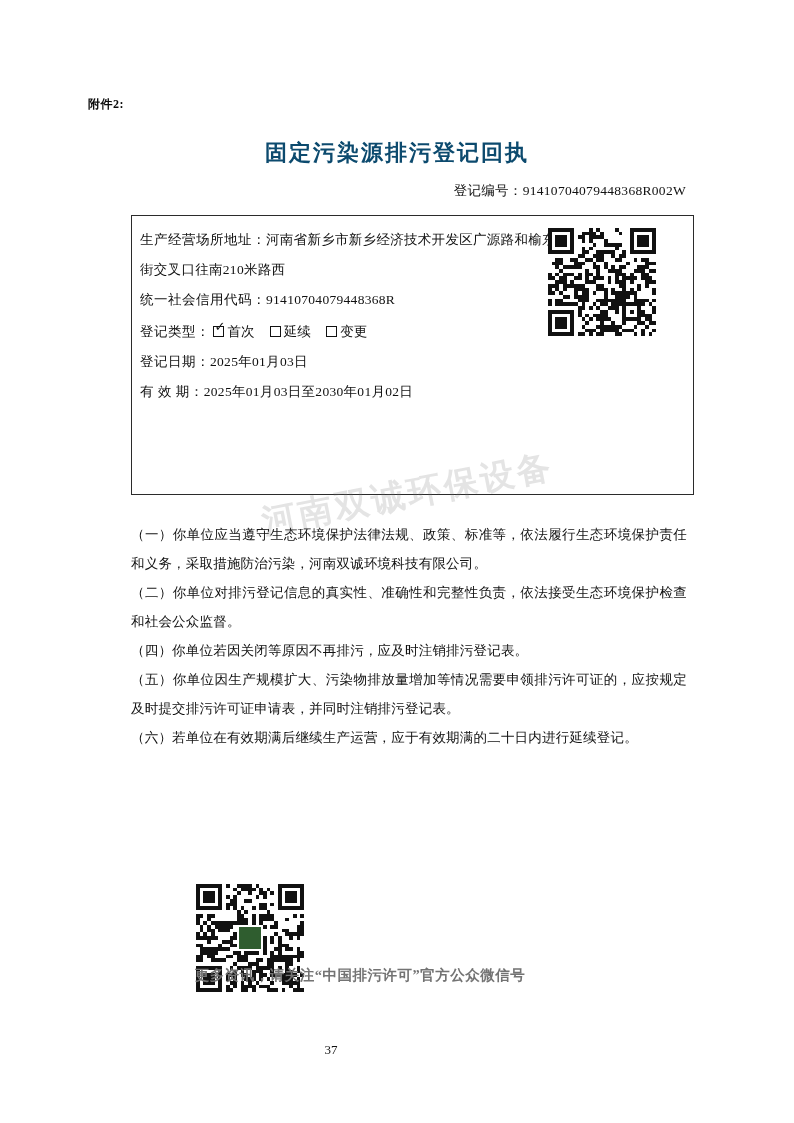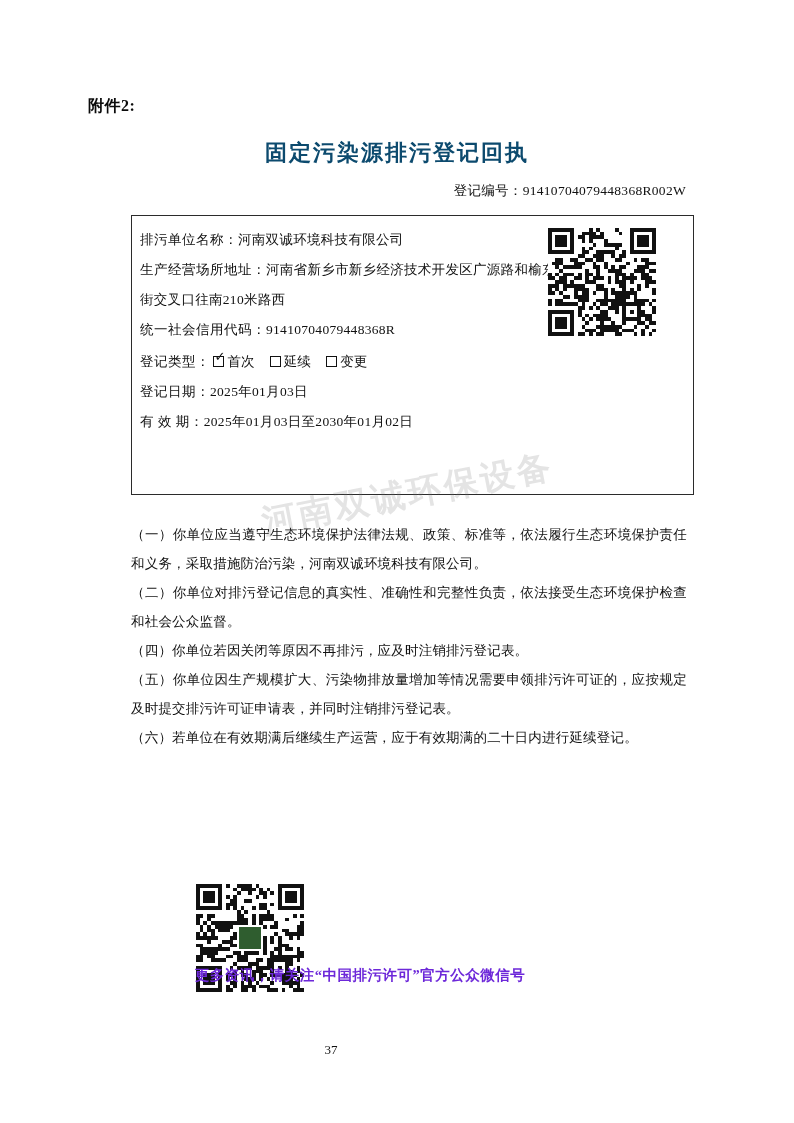--- a/index.html
+++ b/index.html
@@ -20,21 +20,21 @@
     left: 0; top: 0;
     width: 794px;
     height: 1123px;
   }
 
   
   .attach-label {
     position: absolute;
     left: 88px;
     top: 96px;
-    font-size: 16px;
+    font-size: 12px;
     font-weight: bold;
     letter-spacing: 0.5px;
     color: #0b0b0b;
   }
 
   
   .doc-title {
     position: absolute;
     left: 0;
     top: 138px;
@@ -159,21 +159,21 @@
     white-space: nowrap;
   }
 
   
   .promo {
     position: absolute;
     left: 0;
     top: 966px;
     width: 720px;
     text-align: center;
-    color: #6d28d9;
+    color: #737373;
     font-size: 14.5px;
     font-weight: bold;
     letter-spacing: 0.5px;
   }
 
   
   .page-no {
     position: absolute;
     left: 0;
     top: 1042px;
@@ -214,23 +214,20 @@
 
   <div class="doc-title">固定污染源排污登记回执</div>
 
   <div class="reg-no">
     <span>登记编号：</span><span>91410704079448368R002W</span>
   </div>
 
   <div class="info-box"></div>
 
   <div class="info-rows">
-    <div class="irow">
-      <span class="ilabel">排污单位名称：</span><span class="ival">河南双诚环境科技有限公司</span>
-    </div>
     <div class="irow wrap">
       <span class="ilabel">生产经营场所地址：</span><span class="ival">河南省新乡市新乡经济技术开发区广源路和榆东街交叉口往南210米路西</span>
     </div>
     <div class="irow">
       <span class="ilabel">统一社会信用代码：</span><span class="ival">91410704079448368R</span>
     </div>
     <div class="irow checkbox-line">
       <span class="ilabel">登记类型：</span>
       <span class="opt"><span class="cb checked"></span><span>首次</span></span>
       <span class="opt"><span class="cb"></span><span>延续</span></span>

